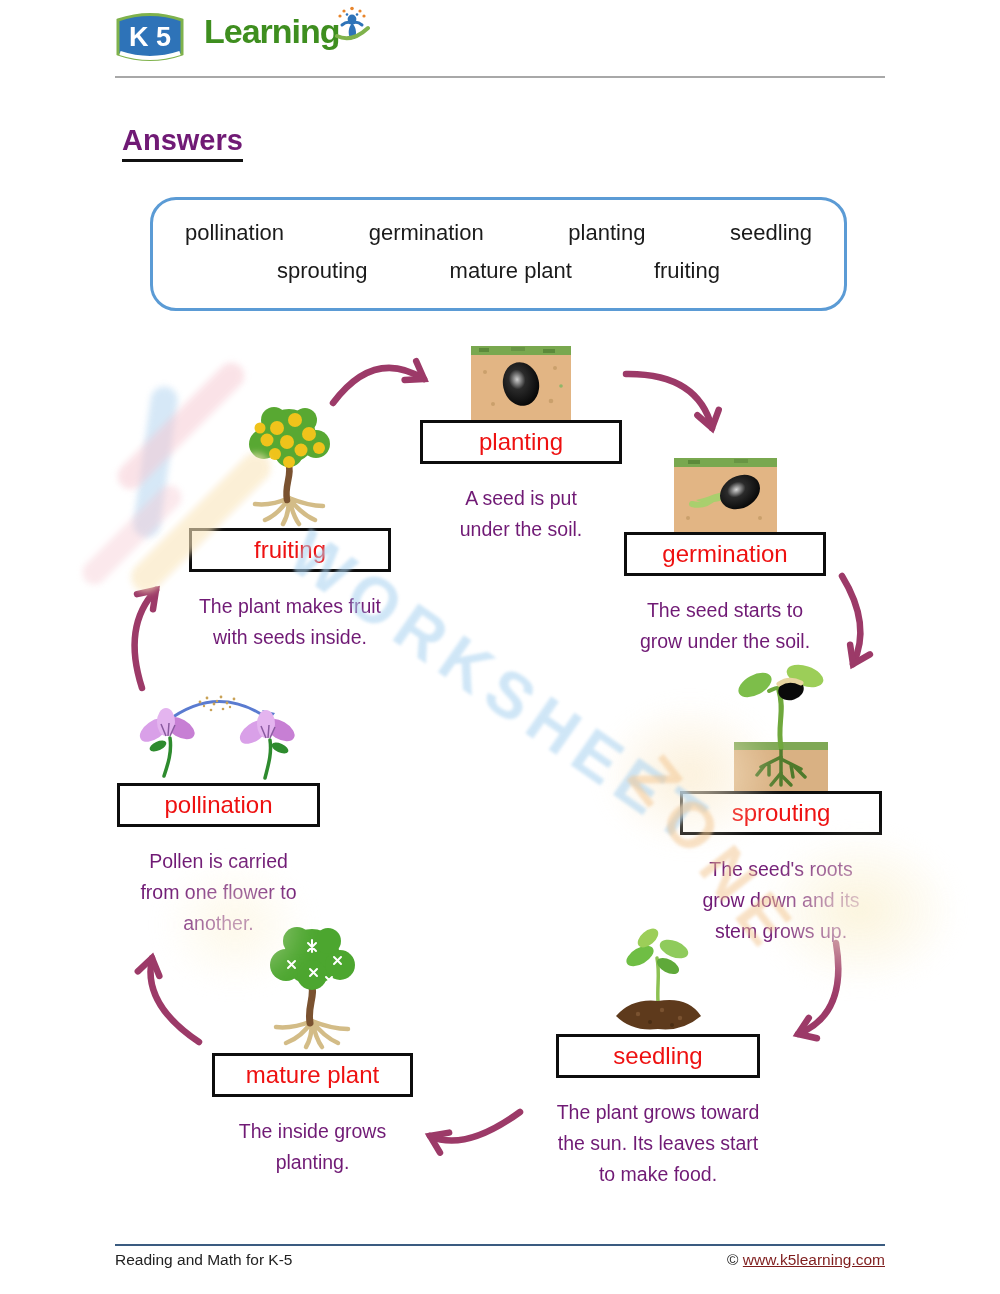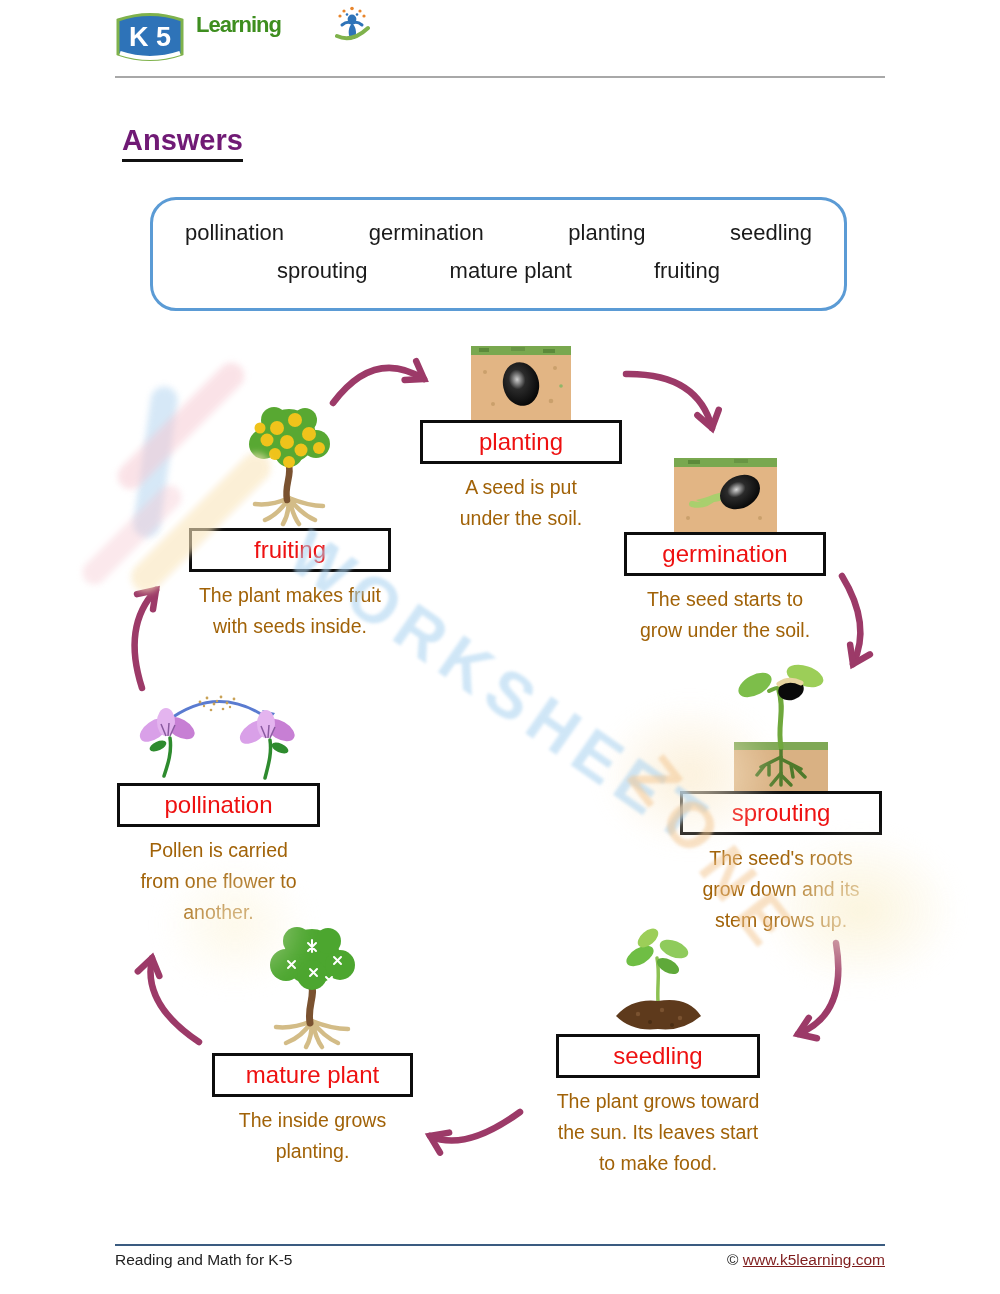--- a/index.html
+++ b/index.html
@@ -3,44 +3,44 @@
 <meta charset="utf-8">
 <style>
   html,body{margin:0;padding:0;background:#fff;}
   .page{position:relative;width:1000px;height:1294px;background:#fff;overflow:hidden;
         font-family:"Liberation Sans",sans-serif;color:#1a1a1a;}
 
   
   .logo{position:absolute;left:114px;top:8px;display:flex;align-items:flex-start;z-index:2;}
   .logo-book{position:relative;width:72px;height:58px;}
   .logo-book svg{display:block;}
-  .logo-learning{position:relative;font-size:22px;font-weight:bold;color:#3E8E1F;
-        letter-spacing:-1px;margin-left:10px;top:4px;}
+  .logo-learning{position:relative;font-size:34px;font-weight:bold;color:#3E8E1F;
+        letter-spacing:-1px;margin-left:18px;top:4px;}
   .logo-person{position:absolute;left:218px;top:-2px;}
   .header-rule{position:absolute;left:115px;top:76px;width:770px;height:2px;background:#a8a8a8;}
 
   
   .answers{position:absolute;left:122px;top:124px;font-size:29px;font-weight:bold;color:#701a75;
         border-bottom:3px solid #111;padding-bottom:2px;z-index:2;}
 
   
   .word-bank{position:absolute;left:150px;top:197px;width:691px;height:108px;
         border:3px solid #5B9BD5;border-radius:26px;background:#fff;z-index:2;}
   .wb-row{display:flex;font-size:22px;color:#1b1b1b;}
   .wb-row1{justify-content:space-between;padding:20px 32px 0 32px;}
   .wb-row2{justify-content:center;gap:82px;margin-top:12px;}
 
   
   .stage{position:absolute;z-index:2;text-align:center;}
   .stage-img{display:flex;justify-content:center;align-items:flex-end;}
   .label-box{box-sizing:border-box;border:3px solid #0d0d0d;background:#fff;height:44px;
         display:flex;align-items:center;justify-content:center;width:100%;}
   .label-box span{color:#EE1111;font-size:24px;}
-  .caption{width:300px;margin-left:calc(50% - 150px);margin-top:8px;font-size:19.5px;
-        line-height:31px;color:#a16207;}
+  .caption{width:300px;margin-left:calc(50% - 150px);margin-top:19px;font-size:19.5px;
+        line-height:31px;color:#701a75;}
 
   .st-planting   {left:420px;top:344px;width:202px;}
   .st-germination{left:624px;top:458px;width:202px;}
   .st-sprouting  {left:680px;top:663px;width:202px;}
   .st-seedling   {left:556px;top:920px;width:204px;}
   .st-mature     {left:212px;top:925px;width:201px;}
   .st-pollination{left:117px;top:680px;width:203px;}
   .st-fruiting   {left:189px;top:406px;width:202px;}
 
   .st-planting    .stage-img{height:76px;}

